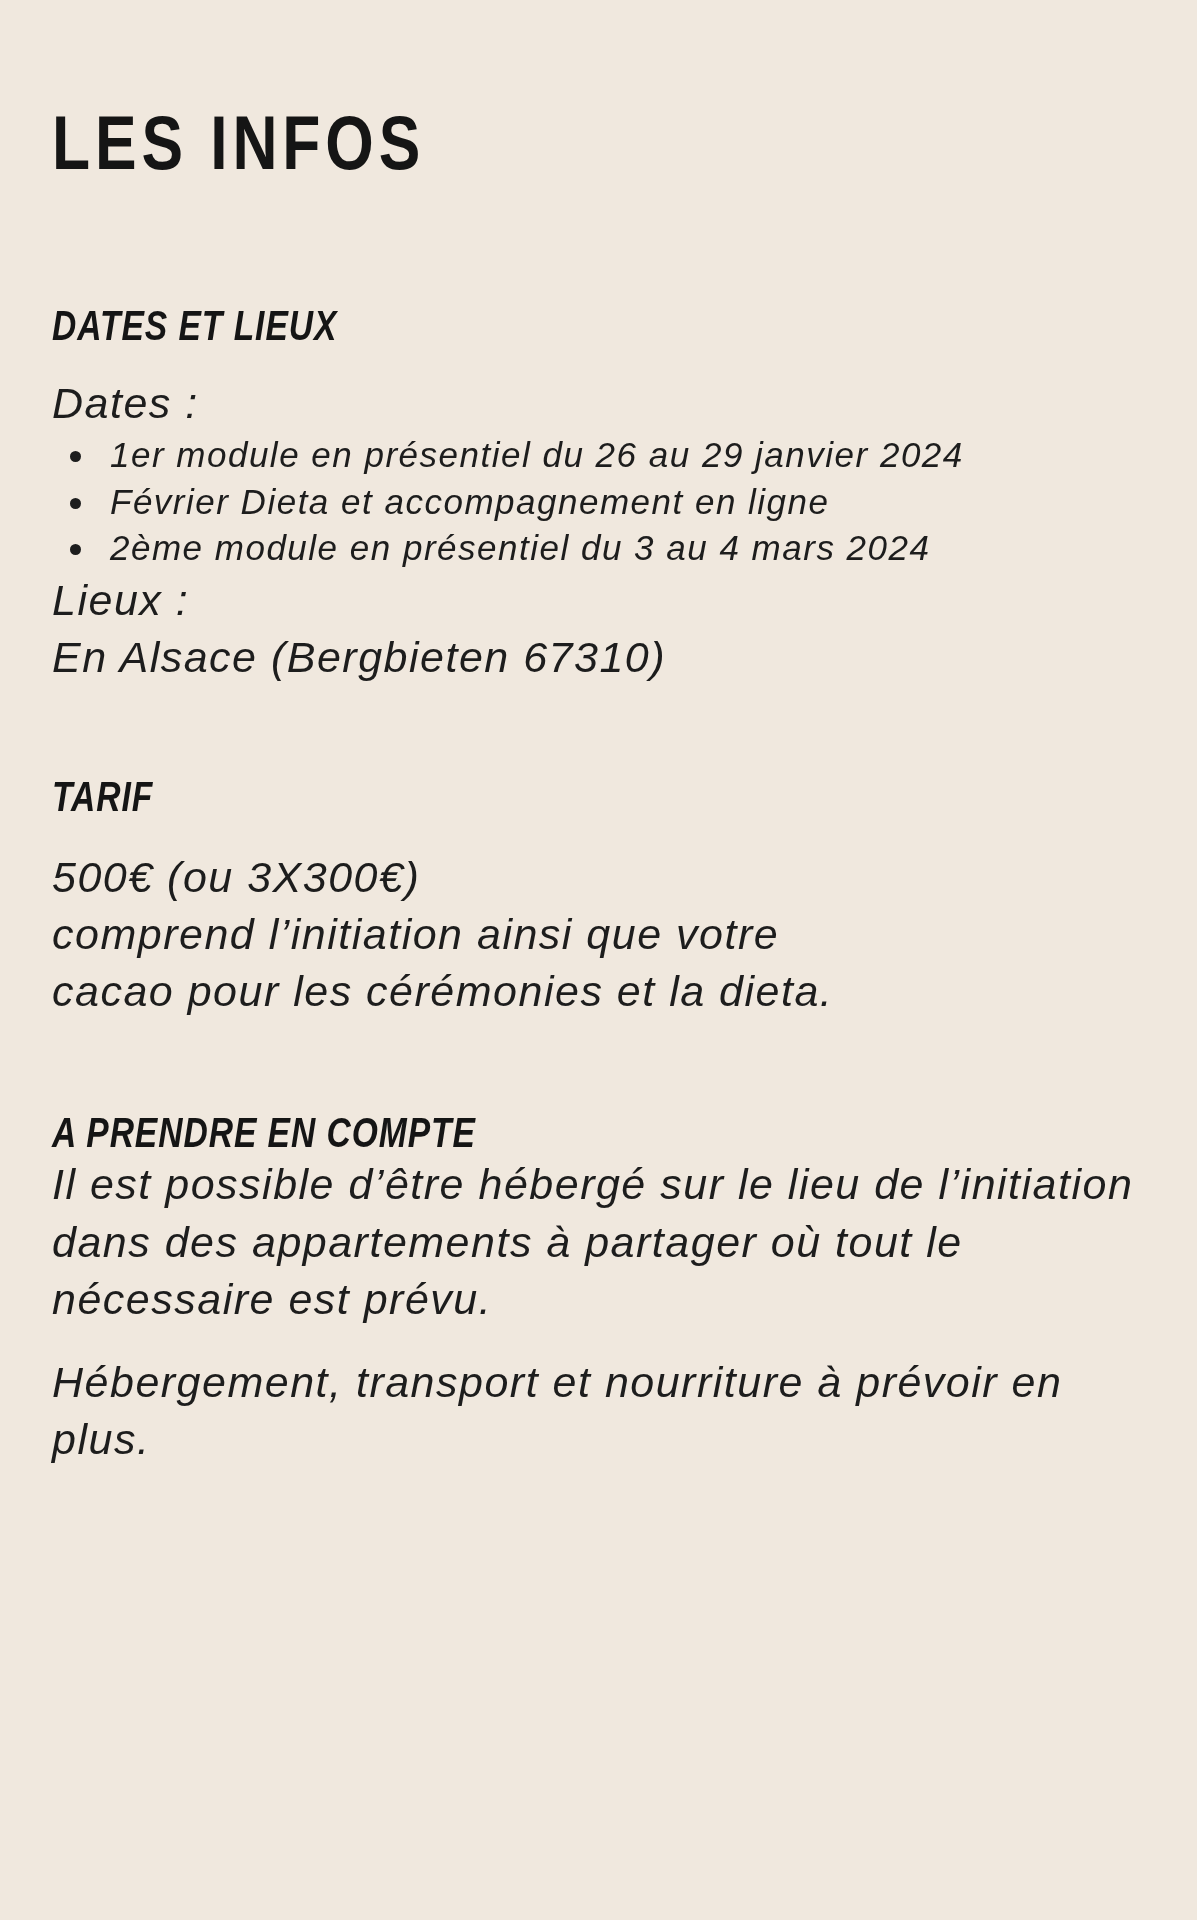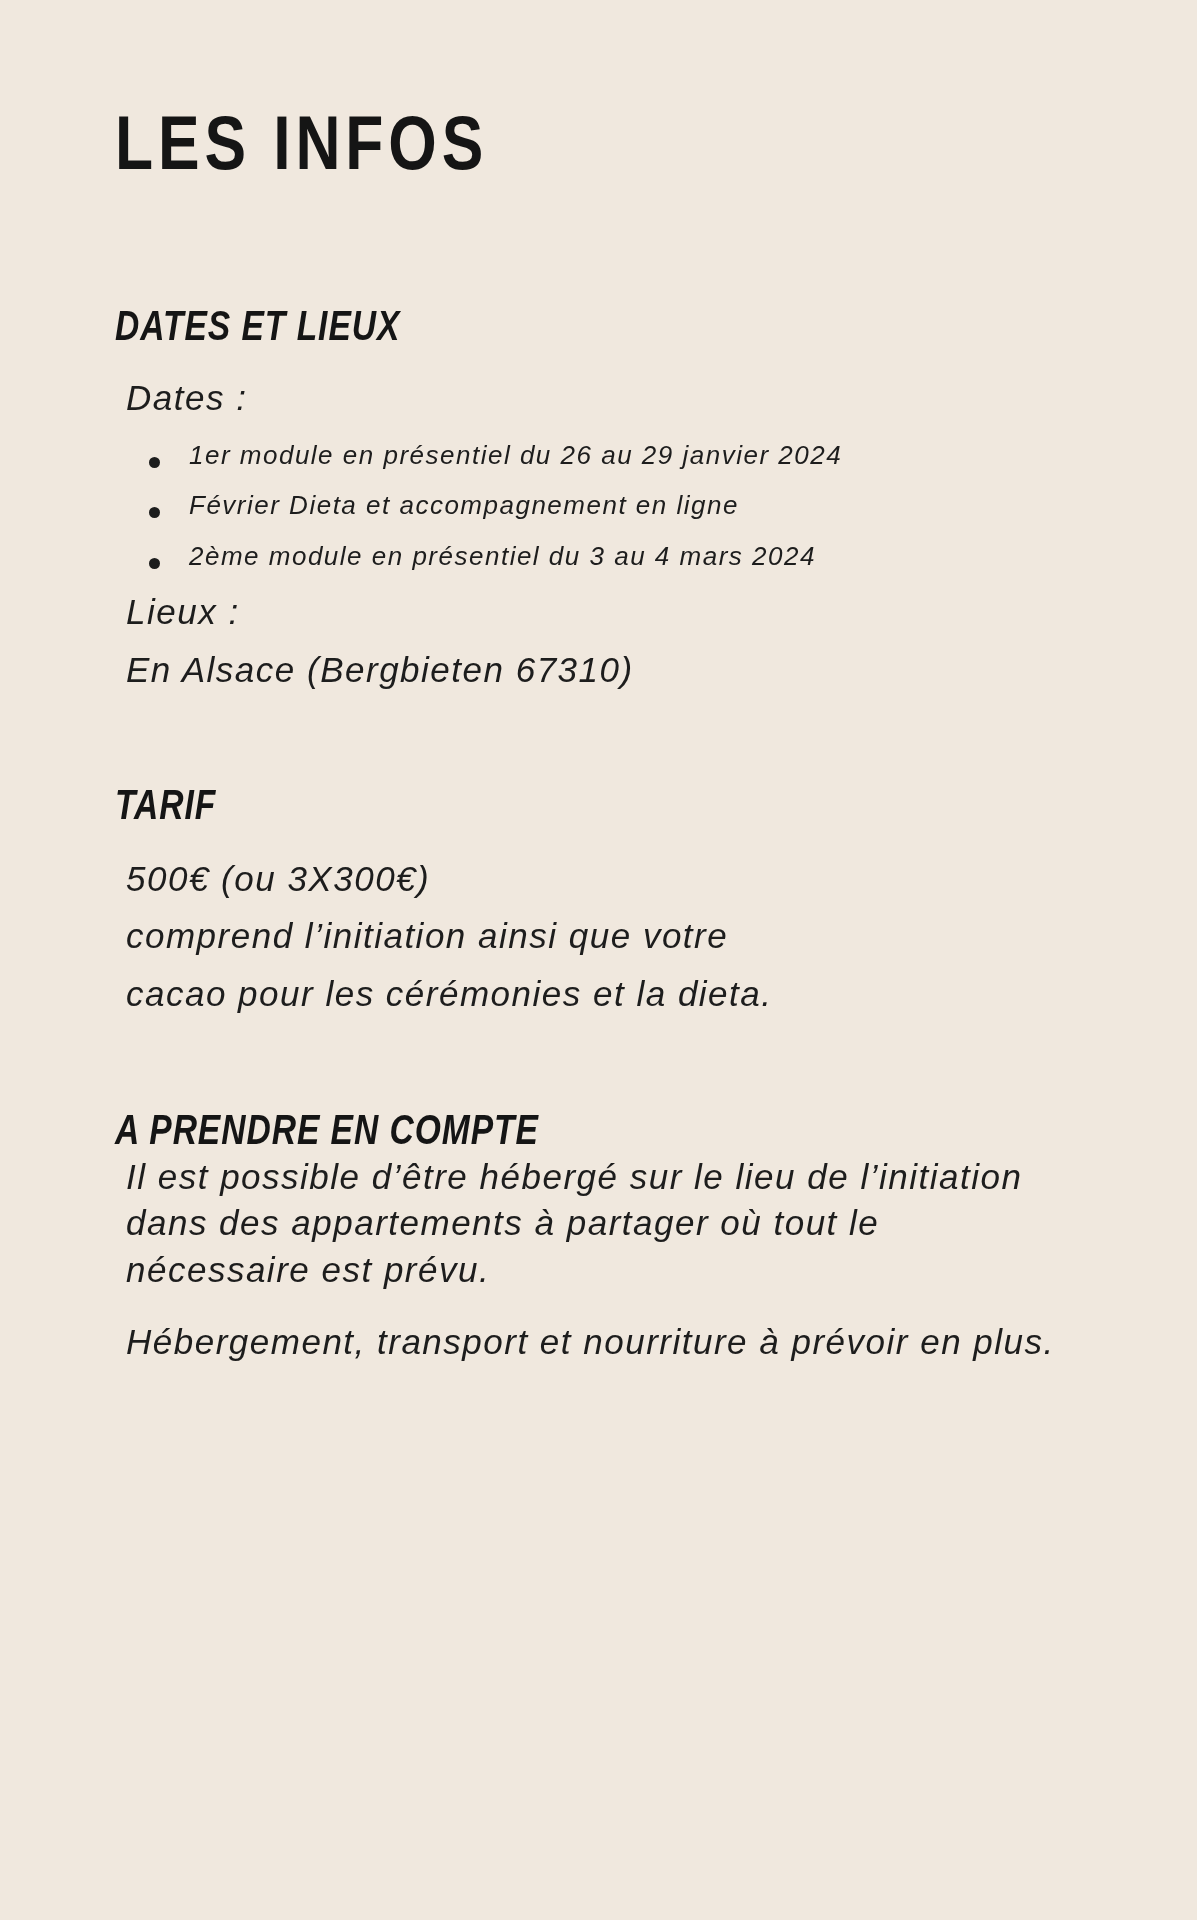--- a/index.html
+++ b/index.html
@@ -14,21 +14,21 @@
     color: #1b1b1b;
     overflow: hidden;
   }
 
   .page {
     position: relative;
     width: 1197px;
     height: 1920px;
     background: #f0e8de;
     box-sizing: border-box;
-    padding: 0 115px;
+    padding: 0 52px;
   }
 
   .main-title {
     font-family: "Liberation Sans", sans-serif;
     font-weight: bold;
     font-size: 76px;
     letter-spacing: 6px;
     line-height: 1.0;
     margin: 0;
     padding-top: 105px;
@@ -54,41 +54,41 @@
     color: #151515;
   }
 
   .sec-dates { margin-top: 122px; }
   .sec-tarif { margin-top: 88px; }
   .sec-compte { margin-top: 90px; }
 
   .body-text {
     font-family: "Liberation Sans", sans-serif;
     font-weight: 400;
-    font-size: 35px;
+    font-size: 43px;
     letter-spacing: 1.5px;
     line-height: 1.33;
     color: #1d1d1d;
-    margin: 11px;
+    margin: 0;
   }
 
   .lead-line {
     margin-top: 26px;
   }
 
   ul.bullets {
     list-style: none;
     margin: 0;
     padding: 0;
   }
   ul.bullets li {
     position: relative;
     padding-left: 58px;
-    margin: 16px;
-    font-size: 26px;
+    margin: 0;
+    font-size: 35px;
     letter-spacing: 1.5px;
     line-height: 1.33;
   }
   ul.bullets li::before {
     content: "";
     position: absolute;
     left: 18px;
     top: 19px;
     width: 11px;
     height: 11px;

